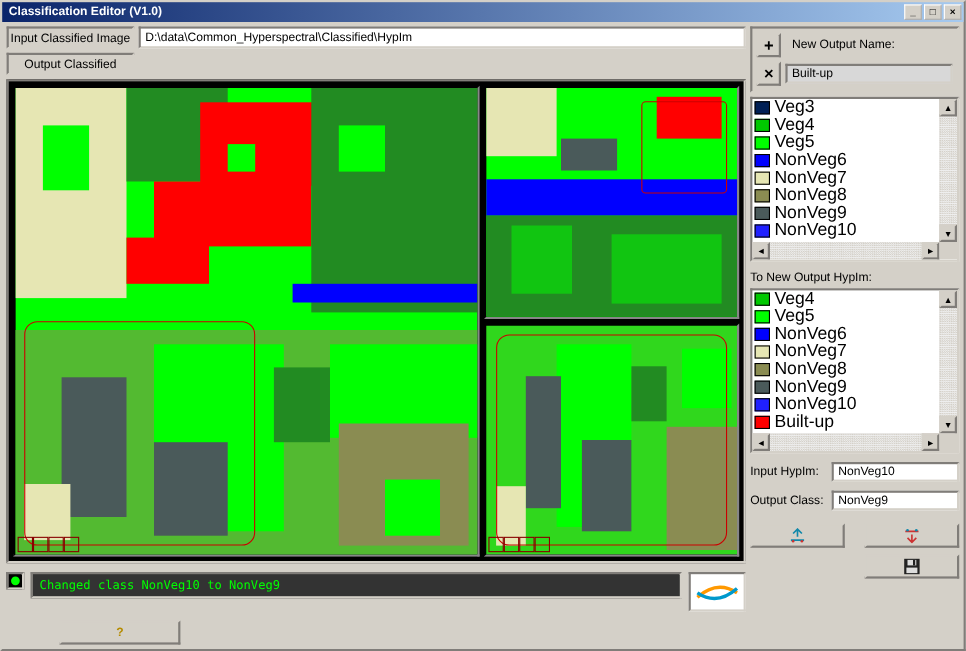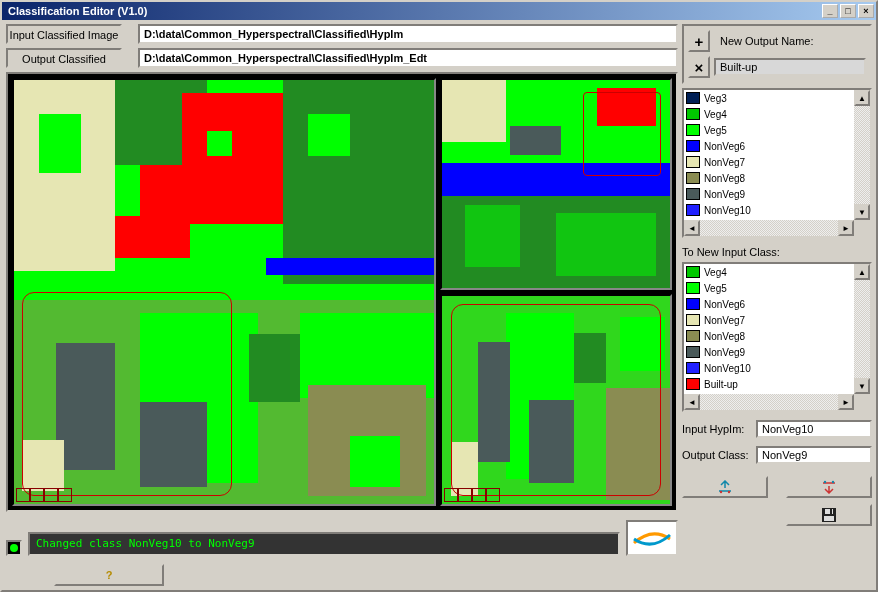--- a/index.html
+++ b/index.html
@@ -8,23 +8,23 @@
 .window { width: 878px; height: 592px; border: 2px outset #d4d0c8; background: #d4d0c8; display: flex; flex-direction: column; }
 
 .titlebar { height: 18px; background: linear-gradient(to right, #0a246a, #a6caf0); color: #fff; display: flex; align-items: center; padding: 0 2px; font-weight: bold; font-size: 11px; }
 .titlebar .title { flex: 1; padding-left: 4px; }
 .titlebar .winbtn { width: 16px; height: 14px; background: #d4d0c8; border: 1px outset #fff; margin-left: 2px; display: flex; align-items: center; justify-content: center; color: #000; font-size: 9px; font-weight: bold; cursor: pointer; line-height: 1; }
 
 .content { flex: 1; display: flex; padding: 4px; gap: 4px; }
 .left-pane { flex: 1; display: flex; flex-direction: column; gap: 4px; }
 .right-pane { width: 190px; display: flex; flex-direction: column; gap: 4px; }
 
-.path-row { display: flex; gap: 16px; align-items: center; }
+.path-row { display: flex; gap: 4px; align-items: center; }
 .path-label { width: 116px; height: 20px; border: 2px inset #d4d0c8; text-align: center; line-height: 18px; background: #d4d0c8; }
-.path-input { flex: 1; height: 20px; border: 2px inset #d4d0c8; background: #fff; padding: 0 4px; line-height: 16px; color: #000; font-weight: bold; }
+.path-input { flex: 1; height: 20px; border: 2px inset #d4d0c8; background: #fff; padding: 0 4px; line-height: 16px; color: #000; }
 
 .views { flex: 1; border: 2px inset #d4d0c8; background: #000; padding: 4px; display: flex; gap: 4px; }
 .view-big { flex: 1; position: relative; border: 2px inset #333; overflow: hidden; }
 .view-side { width: 232px; display: flex; flex-direction: column; gap: 4px; }
 .view-small { flex: 1; position: relative; border: 2px inset #333; overflow: hidden; }
 
 
 .cls-map { position: absolute; inset: 0; }
 .blk { position: absolute; }
 .c-veg5 { background: #00ff00; }
@@ -33,21 +33,21 @@
 .c-nonveg8 { background: #8a8c52; }
 .c-nonveg9 { background: #4a5a5a; }
 .c-builtup { background: #ff0000; }
 .c-dveg { background: #228b22; }
 
 .poly-outline { position:absolute; border:1px solid #c00; border-radius:12px; }
 
 .nav-box { position:absolute; bottom:2px; left:2px; height:14px; display:flex; }
 .nav-box div { width:14px; height:14px; border:1px solid #800; margin-right:0; }
 
-.bottom-bar { margin-top:4px; display:flex; align-items:flex-end; gap:6px; }
+.bottom-bar { margin-top:4px; display:flex; align-items:flex-start; gap:6px; }
 .led { width:16px; height:16px; border:2px inset #d4d0c8; background:#000; display:flex; align-items:center; justify-content:center; }
 .led span { width:8px; height:8px; background:#0f0; border-radius:50%; }
 .status-msg { flex:1; height:24px; border:2px inset #d4d0c8; background:#333; color:#0f0; padding:0 6px; line-height:20px; font-family: monospace; font-size:11px; }
 .logo-box { width:52px; height:36px; border:2px inset #d4d0c8; background:#fff; display:flex; align-items:center; justify-content:center; }
 
 .bottom-btns { margin-top:4px; display:flex; gap:12px; padding-left:48px; }
 .btn { height:22px; border:2px outset #d4d0c8; background:#d4d0c8; display:flex; align-items:center; justify-content:center; cursor:pointer; }
 .btn-help { width:110px; font-size:15px; color:#b58b00; font-weight:bold; }
 .btn-quit { width:130px; font-family:"Courier New",monospace; font-size:17px; color:#c00; letter-spacing:1px; }
 
@@ -55,21 +55,21 @@
 .top-right { border:2px inset #d4d0c8; padding:4px; display:flex; flex-direction:column; gap:4px; }
 .tr-row { display:flex; gap:4px; align-items:center; }
 .sq-btn { width:22px; height:22px; border:2px outset #d4d0c8; display:flex; align-items:center; justify-content:center; font-size:15px; font-weight:bold; cursor:pointer; background:#d4d0c8; }
 .new-class-input { flex:1; height:18px; border:2px inset #d4d0c8; background:#d8d8d8; padding:0 4px; line-height:14px; }
 
 .panel-label { margin-top:4px; }
 .class-list { border:2px inset #d4d0c8; background:#fff; height:150px; position:relative; overflow:hidden; }
 .class-list-inner { position:absolute; left:0; top:0; right:16px; bottom:16px; overflow:hidden; }
 .class-item { display:flex; align-items:center; height:16px; padding-left:2px; }
 .swatch { width:14px; height:12px; border:1px solid #000; margin-right:4px; }
-.class-item span { font-size:10px; }
+.class-item span { font-size:16px; }
 
 .sb-v { position:absolute; right:0; top:0; bottom:16px; width:16px; background:#d4d0c8; display:flex; flex-direction:column; }
 .sb-h { position:absolute; left:0; right:16px; bottom:0; height:16px; background:#d4d0c8; display:flex; }
 .sb-btn { width:16px; height:16px; border:2px outset #d4d0c8; background:#d4d0c8; display:flex; align-items:center; justify-content:center; font-size:8px; cursor:pointer; }
 .sb-track { flex:1; background:repeating-conic-gradient(#d4d0c8 0 25%,#eee 0 50%) 0/2px 2px; }
 .sb-corner { position:absolute; right:0; bottom:0; width:16px; height:16px; background:#d4d0c8; }
 
 .io-row { display:flex; align-items:center; gap:6px; margin-top:4px; }
 .io-row label { width:68px; }
 .io-input { flex:1; height:18px; border:2px inset #d4d0c8; background:#fff; padding:0 4px; line-height:14px; }
@@ -94,21 +94,20 @@
   <div class="content">
 
     <div class="left-pane">
 
       <div class="path-row">
         <div class="path-label">Input Classified Image</div>
         <div class="path-input">D:\data\Common_Hyperspectral\Classified\HypIm</div>
       </div>
       <div class="path-row">
         <div class="path-label">Output Classified Image</div>
-        <div class="path-input">D:\data\Common_Hyperspectral\Classified\HypIm_Edt</div>
       </div>
 
       <div class="views">
 
         <div class="view-big">
           <div class="cls-map">
             <div class="blk c-veg5" style="left:0;top:0;width:100%;height:100%"></div>
             <div class="blk c-nonveg7" style="left:0;top:0;width:24%;height:45%"></div>
             <div class="blk c-veg5" style="left:6%;top:8%;width:10%;height:14%"></div>
             <div class="blk c-dveg" style="left:24%;top:0;width:22%;height:20%"></div>
@@ -251,21 +250,21 @@
             <div class="sb-btn">▼</div>
           </div>
         <div class="sb-h">
             <div class="sb-btn">◄</div>
             <div class="sb-track"></div>
             <div class="sb-btn">►</div>
           </div>
         <div class="sb-corner"></div>
       </div>
 
-      <div class="panel-label">To New Input Class:</div>
+      <div class="panel-label">To New Output HypIm:</div>
       <div class="class-list">
         <div class="class-list-inner" id="output-list">
             <div class="class-item">
               <div class="swatch" style="background: rgb(0, 200, 0);"></div>
               <span>Veg4</span>
             </div>
             <div class="class-item">
               <div class="swatch" style="background: rgb(0, 255, 0);"></div>
               <span>Veg5</span>
             </div>

